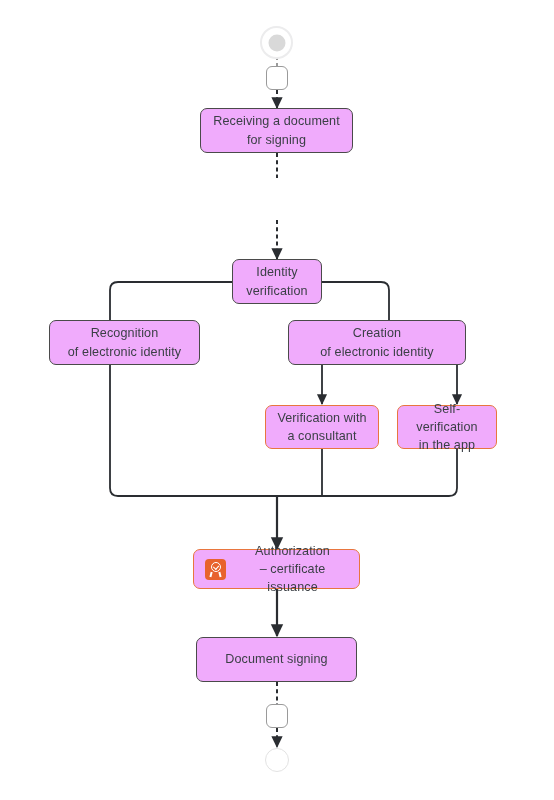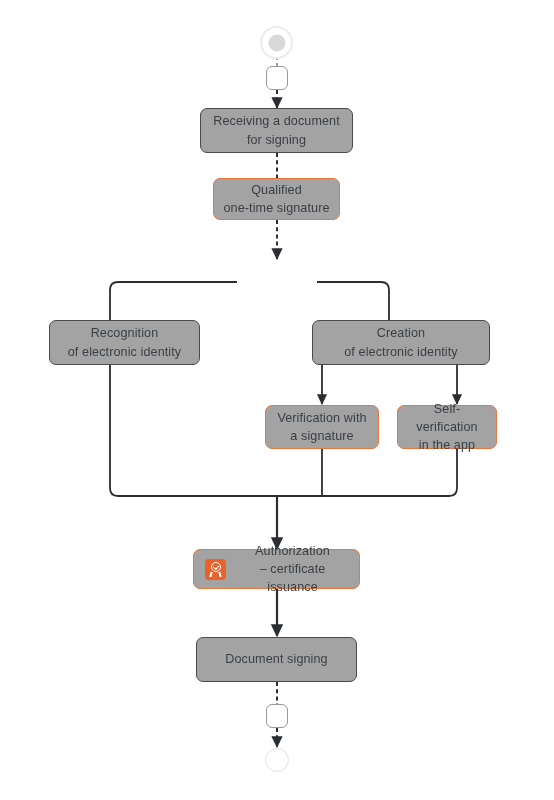--- a/index.html
+++ b/index.html
@@ -21,21 +21,21 @@
     top: 0;
     width: 554px;
     height: 800px;
   }
   .node {
     position: absolute;
     box-sizing: border-box;
     display: flex;
     align-items: center;
     justify-content: center;
-    background: #a3a3a3;
+    background: #f0abfc;
     border: 1.4px solid #4a4a4a;
     border-radius: 7px;
     color: #3a3f45;
     font-size: 12.6px;
     line-height: 1.45;
     text-align: center;
     letter-spacing: .1px;
     z-index: 3;
   }
   .node.accent {
@@ -196,39 +196,39 @@
 
   <div class="inter-event" style="left:266px; top:704px; width:22px; height:24px;"></div>
 
   <div class="end-event" style="left:265px; top:748px; width:24px; height:24px;"></div>
 
   <div class="node" style="left:200px; top:108px; width:153px; height:45px;">
     <span class="label">Receiving a document
 for signing</span>
   </div>
 
-  <div class="node accent" style="left:213px; top:178px; width:127px; height:42px;">
-    <span class="label">Qualified
-one-time signature</span>
-  </div>
-
+
+  <div class="node" style="left:232px; top:259px; width:90px; height:45px;">
+    <span class="label">Identity
+verification</span>
+  </div>
 
   <div class="node" style="left:49px; top:320px; width:151px; height:45px;">
     <span class="label">Recognition
 of electronic identity</span>
   </div>
 
-  <div class="node" style="left:312px; top:320px; width:178px; height:45px;">
+  <div class="node" style="left:288px; top:320px; width:178px; height:45px;">
     <span class="label">Creation
 of electronic identity</span>
   </div>
 
   <div class="node accent" style="left:265px; top:405px; width:114px; height:44px;">
     <span class="label">Verification with
-a signature</span>
+a consultant</span>
   </div>
 
   <div class="node accent" style="left:397px; top:405px; width:100px; height:44px;">
     <span class="label">Self-verification
 in the app</span>
   </div>
 
   <div class="node" style="left:196px; top:637px; width:161px; height:45px;">
     <span class="label">Document signing</span>
   </div>

